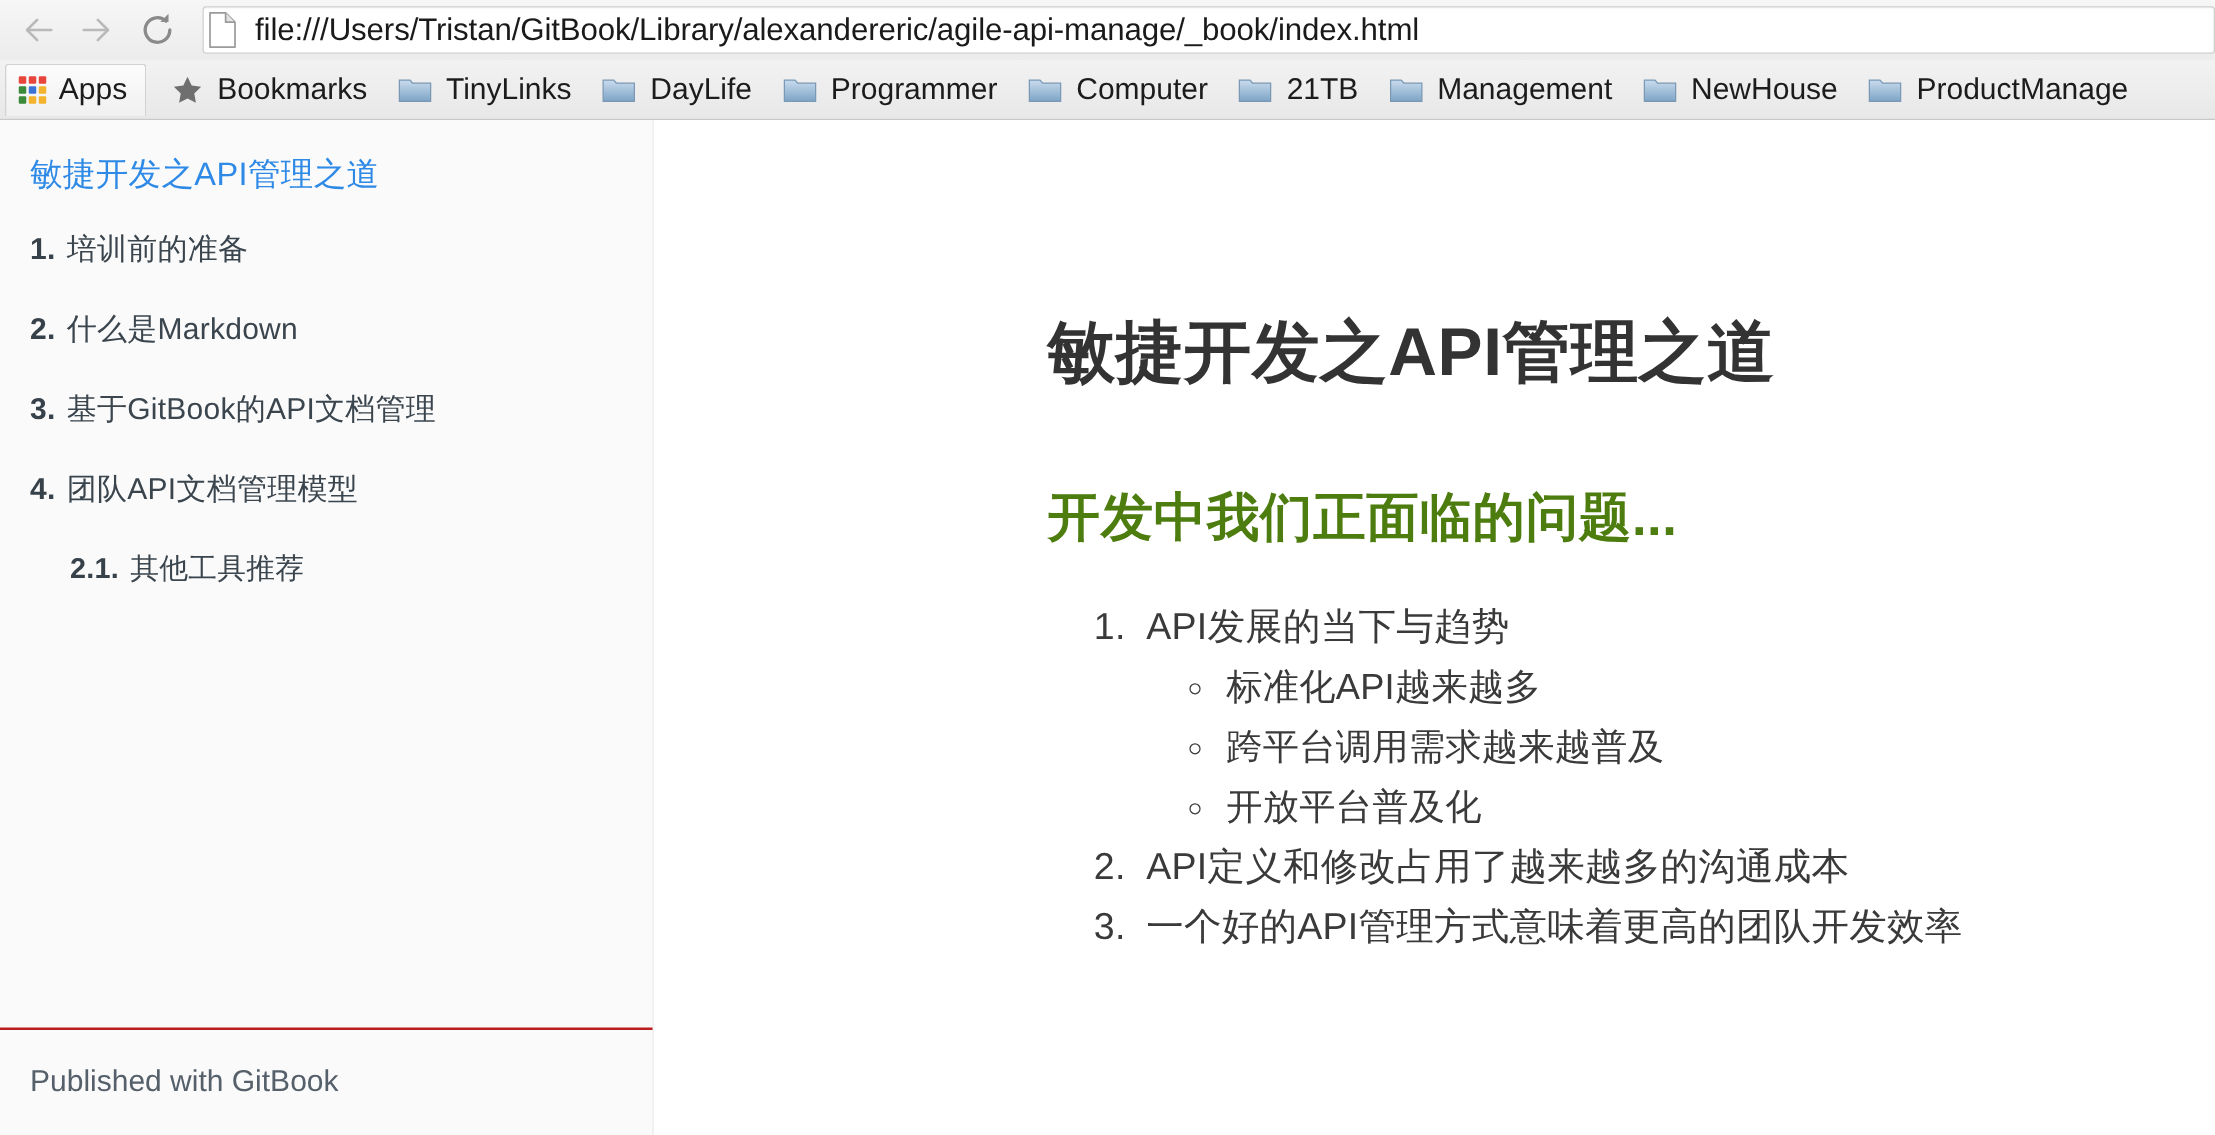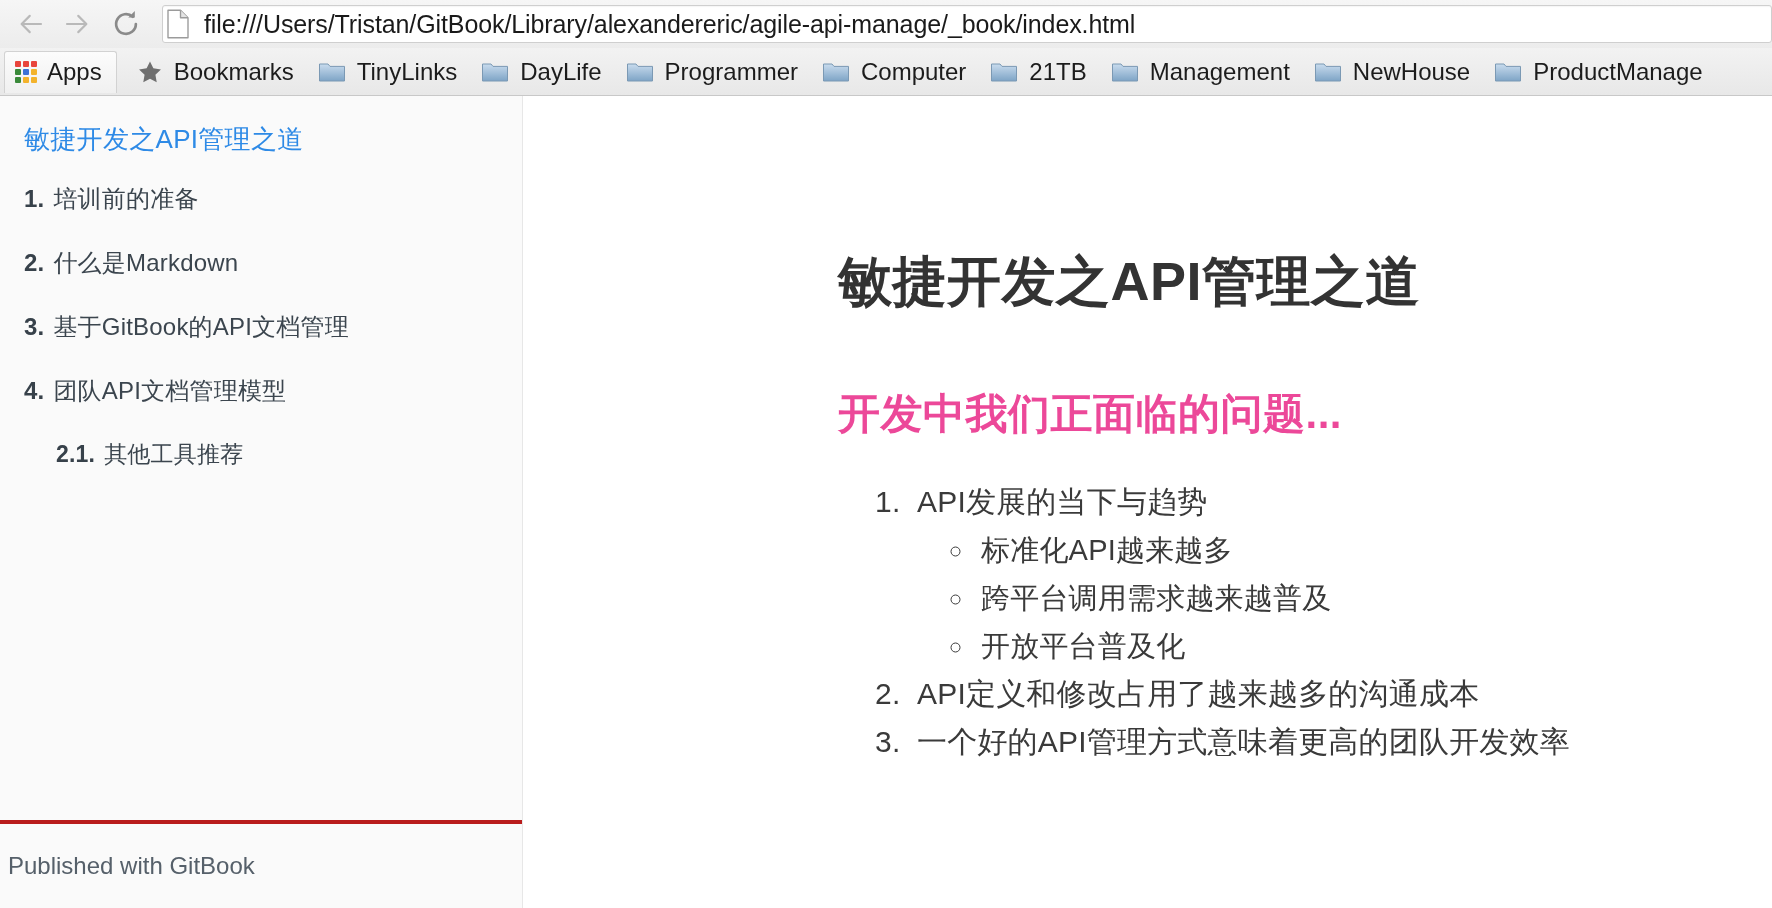--- a/index.html
+++ b/index.html
@@ -179,22 +179,22 @@
     font-size: 23px;
   }
   .toc-num {
     font-weight: bold;
     margin-right: 9px;
     color: #37414a;
   }
 
   #sidebar-footer {
     flex: 0 0 auto;
-    border-top: 4px solid #b91c1c;
-    padding: 28px 8px;
+    border-top: 2px solid #b91c1c;
+    padding: 28px 24px;
   }
   #gitbook-link {
     font-size: 24px;
     color: #56606a;
     text-decoration: none;
     cursor: pointer;
   }
 
   
   #content-wrap {
@@ -217,21 +217,21 @@
     position: absolute;
     left: 315px;
     top: 150px;
     letter-spacing: 0.5px;
     white-space: nowrap;
   }
 
   #doc-h2 {
     font-size: 42px;
     font-weight: bold;
-    color: #ec4899;
+    color: #4d7c0f;
     margin: 0;
     position: absolute;
     left: 315px;
     top: 290px;
     letter-spacing: 0.5px;
     white-space: nowrap;
   }
 
   #doc-ol {
     position: absolute;

